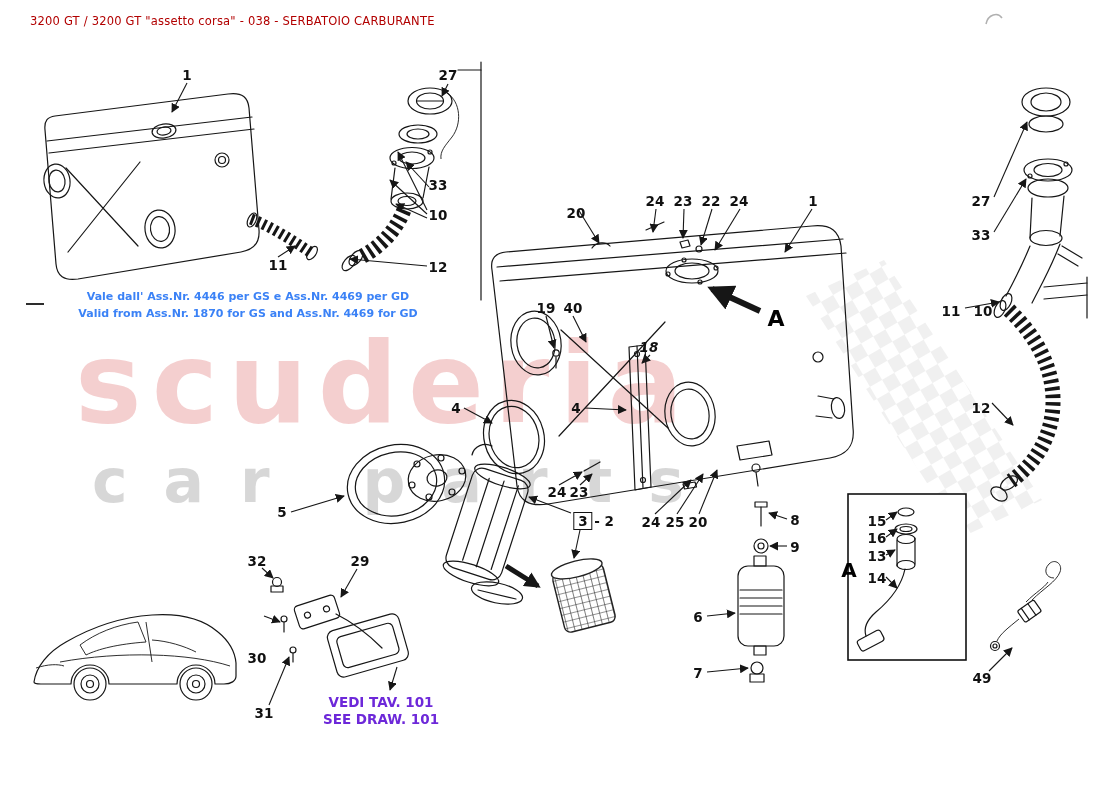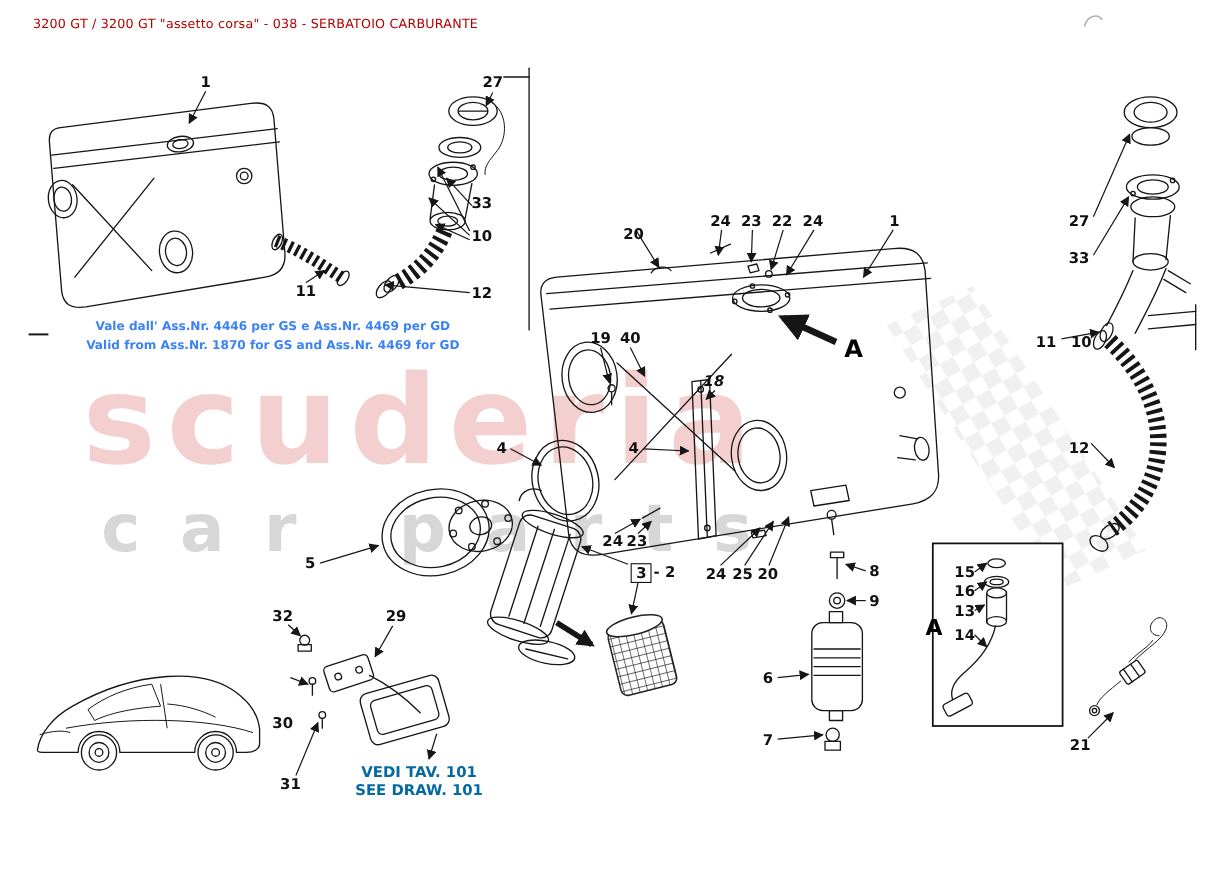--- a/index.html
+++ b/index.html
@@ -27,21 +27,21 @@
   .header-title{
     position:absolute;left:30px;top:14px;z-index:2;
     font-size:11.5px;font-weight:normal;color:#b20000;letter-spacing:.2px;
   }
   .note-block{
     position:absolute;left:30px;top:288px;width:436px;z-index:2;
     text-align:center;font-weight:bold;font-size:11px;line-height:17px;color:#3b82f6;
   }
   .see-block{
     position:absolute;left:311px;top:694px;width:140px;z-index:2;
-    text-align:center;font-weight:bold;font-size:13.5px;line-height:17px;color:#0369a1;
+    text-align:center;font-weight:bold;font-size:13.5px;line-height:17px;color:#6d28d9;
   }
   .callout-layer{position:absolute;inset:0;z-index:3;}
   .callout{
     position:absolute;transform:translate(-50%,-50%);
     font-size:13.5px;font-weight:bold;color:#111;white-space:nowrap;
   }
   .callout.boxed{border:1.7px solid #111;padding:0 4px;background:#fff;}
   .detail-a{
     position:absolute;transform:translate(-50%,-50%);z-index:3;
     font-size:22px;font-weight:bold;color:#000;
@@ -402,18 +402,18 @@
     <span class="callout" style="left: 675px; top: 522px;">25</span>
     <span class="callout" style="left: 698px; top: 522px;">20</span>
     <span class="callout" style="left: 795px; top: 520px;">8</span>
     <span class="callout" style="left: 795px; top: 547px;">9</span>
     <span class="callout" style="left: 877px; top: 521px;">15</span>
     <span class="callout" style="left: 877px; top: 538px;">16</span>
     <span class="callout" style="left: 877px; top: 556px;">13</span>
     <span class="callout" style="left: 877px; top: 578px; text-align: center;">14</span>
     <span class="callout" style="left: 698px; top: 617px;">6</span>
     <span class="callout" style="left: 698px; top: 673px;">7</span>
-    <span class="callout" style="left: 982px; top: 678px;">21</span>
+    <span class="callout" style="left: 982px; top: 678px;">49</span>
     <span class="callout" style="left: 257px; top: 561px;">32</span>
     <span class="callout" style="left: 360px; top: 561px;">29</span>
     <span class="callout" style="left: 257px; top: 610px; margin-top: 48px;">30</span>
     <span class="callout" style="left: 264px; top: 713px;">31</span>
   </div>
 
 </body></html>

